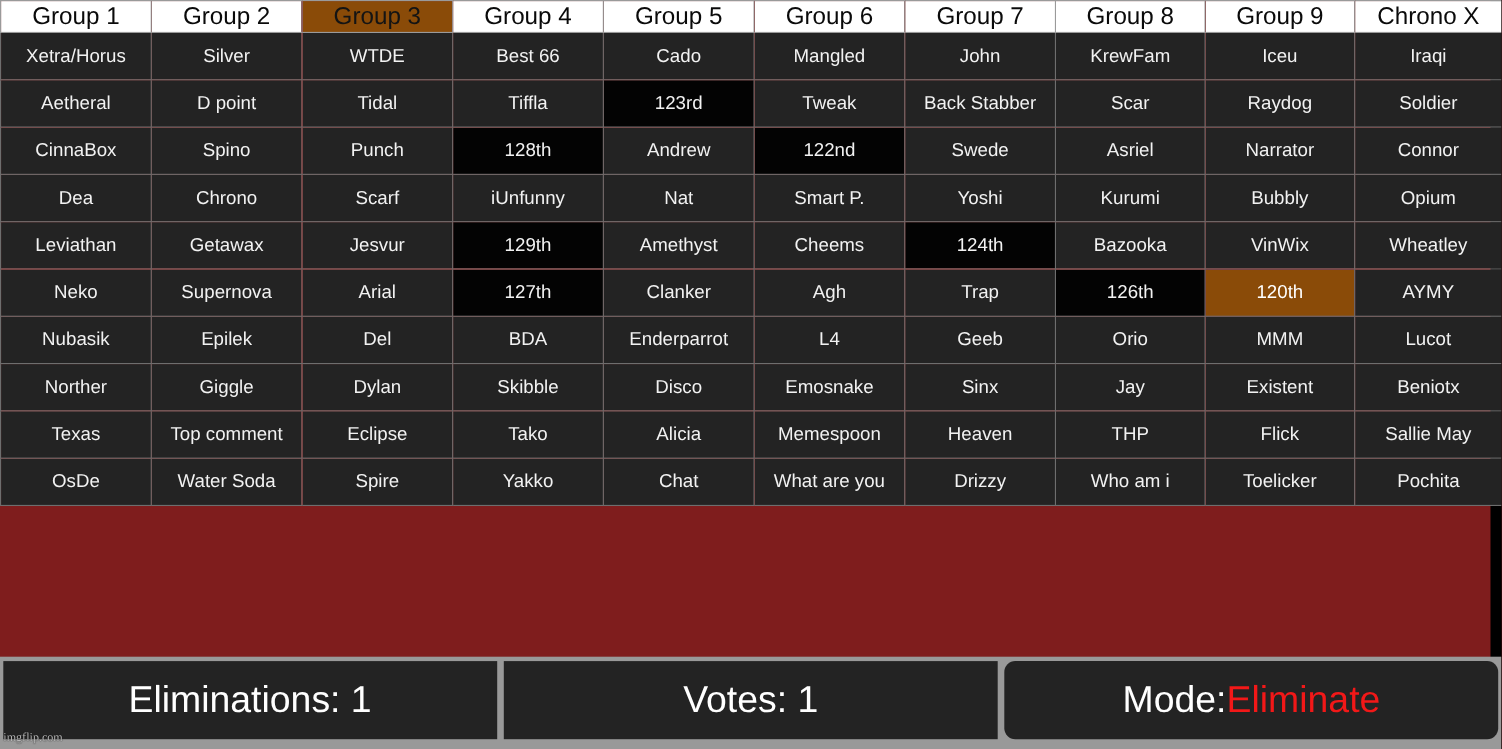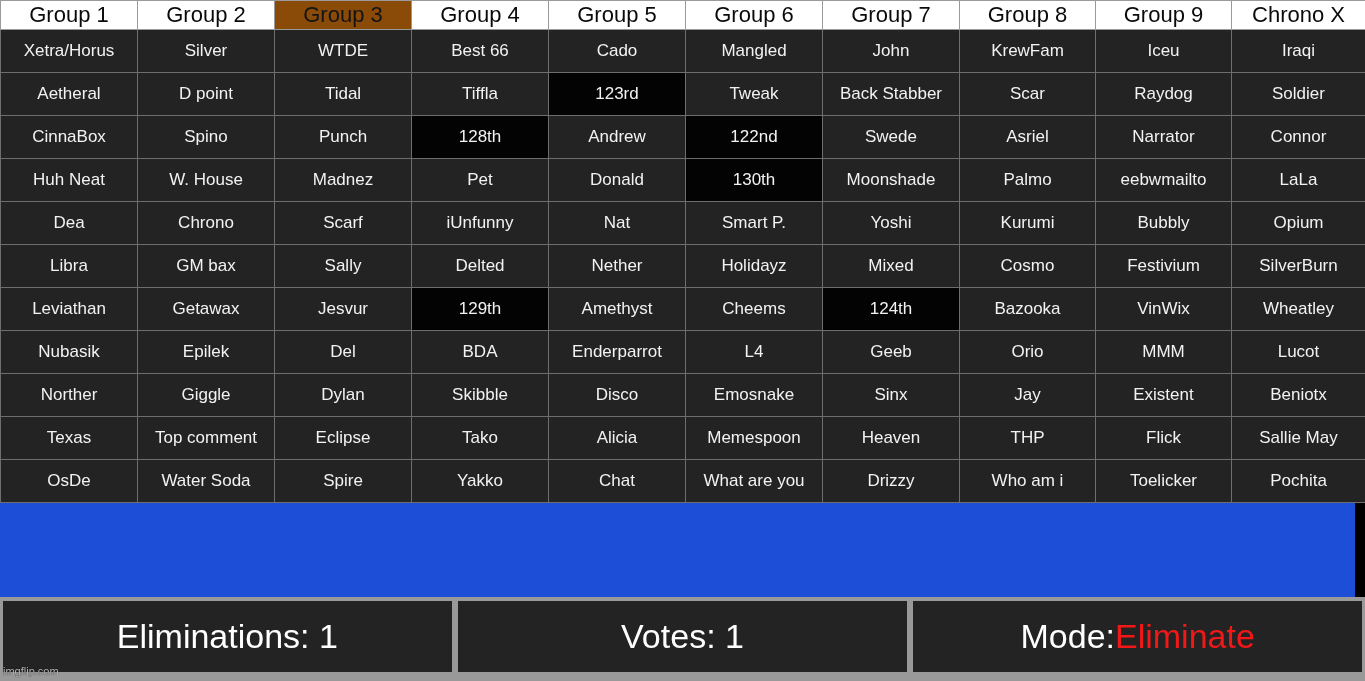--- a/index.html
+++ b/index.html
@@ -11,21 +11,21 @@
     width: 1365px;
     height: 681px;
     overflow: hidden;
     font-family: "Liberation Sans", sans-serif;
   }
 
   #app {
     position: relative;
     width: 1355px;
     height: 681px;
-    background: #1d4ed8;
+    background: #7f1d1d;
     box-sizing: border-box;
   }
 
   
   #grid {
     position: absolute;
     left: 0;
     top: 0;
     width: 1365px;
     height: 597px;
@@ -110,33 +110,33 @@
     align-items: center;
     justify-content: center;
     font-size: 34px;
     white-space: nowrap;
     box-sizing: border-box;
     margin: 0 3px;
     overflow: hidden;
   }
   .panel.p1 { width: 449px; margin-left: 3px; }
   .panel.p2 { width: 450px; }
-  .panel.p3 { width: 449px; margin-right: 3px; }
+  .panel.p3 { width: 449px; margin-right: 3px; border-radius: 10px; }
 
   .mode-label { color: #ffffff; }
   .mode-value { color: #f21818; }
 
   
   #watermark {
     position: absolute;
     left: 3px;
     bottom: 4px;
     font-size: 11px;
     color: #b6b6b6;
-    font-family: Liberation Sans, sans-serif;
+    font-family: Liberation Serif, serif;
     letter-spacing: 0px;
     text-shadow: 0 0 1px #000;
     pointer-events: none;
     text-align: center;
   }
 </style>
 </head>
 <body>
 
 <div id="app">
@@ -200,66 +200,54 @@
             <td class="cell">Punch</td>
             <td class="cell elim">128th</td>
             <td class="cell">Andrew</td>
             <td class="cell elim">122nd</td>
             <td class="cell">Swede</td>
             <td class="cell">Asriel</td>
             <td class="cell">Narrator</td>
             <td class="cell">Connor</td>
           </tr>
           <tr>
-            <td class="cell">Huh Neat</td>
-            <td class="cell">W. House</td>
-            <td class="cell">Madnez</td>
-            <td class="cell">Pet</td>
-            <td class="cell">Donald</td>
-            <td class="cell elim">130th</td>
-            <td class="cell">Moonshade</td>
-            <td class="cell">Palmo</td>
-            <td class="cell">eebwmailto</td>
-            <td class="cell">LaLa</td>
-          </tr>
-          <tr>
             <td class="cell">Dea</td>
             <td class="cell">Chrono</td>
             <td class="cell">Scarf</td>
             <td class="cell">iUnfunny</td>
             <td class="cell">Nat</td>
             <td class="cell">Smart P.</td>
             <td class="cell">Yoshi</td>
             <td class="cell">Kurumi</td>
             <td class="cell">Bubbly</td>
             <td class="cell">Opium</td>
           </tr>
           <tr>
-            <td class="cell">Libra</td>
-            <td class="cell">GM bax</td>
-            <td class="cell">Sally</td>
-            <td class="cell">Delted</td>
-            <td class="cell">Nether</td>
-            <td class="cell">Holidayz</td>
-            <td class="cell">Mixed</td>
-            <td class="cell">Cosmo</td>
-            <td class="cell">Festivium</td>
-            <td class="cell">SilverBurn</td>
-          </tr>
-          <tr>
             <td class="cell">Leviathan</td>
             <td class="cell">Getawax</td>
             <td class="cell">Jesvur</td>
             <td class="cell elim">129th</td>
             <td class="cell">Amethyst</td>
             <td class="cell">Cheems</td>
             <td class="cell elim">124th</td>
             <td class="cell">Bazooka</td>
             <td class="cell">VinWix</td>
             <td class="cell">Wheatley</td>
+          </tr>
+          <tr>
+            <td class="cell">Neko</td>
+            <td class="cell">Supernova</td>
+            <td class="cell">Arial</td>
+            <td class="cell elim">127th</td>
+            <td class="cell">Clanker</td>
+            <td class="cell">Agh</td>
+            <td class="cell">Trap</td>
+            <td class="cell elim">126th</td>
+            <td class="cell pick">120th</td>
+            <td class="cell">AYMY</td>
           </tr>
           <tr>
             <td class="cell">Nubasik</td>
             <td class="cell">Epilek</td>
             <td class="cell">Del</td>
             <td class="cell">BDA</td>
             <td class="cell">Enderparrot</td>
             <td class="cell">L4</td>
             <td class="cell">Geeb</td>
             <td class="cell">Orio</td>

